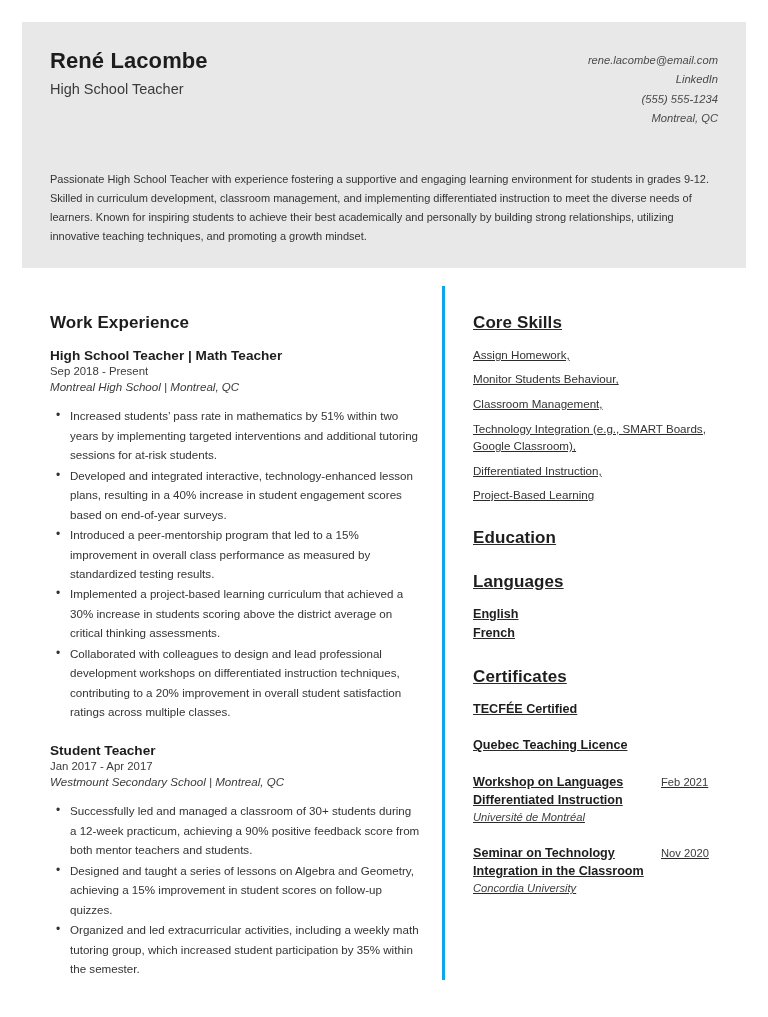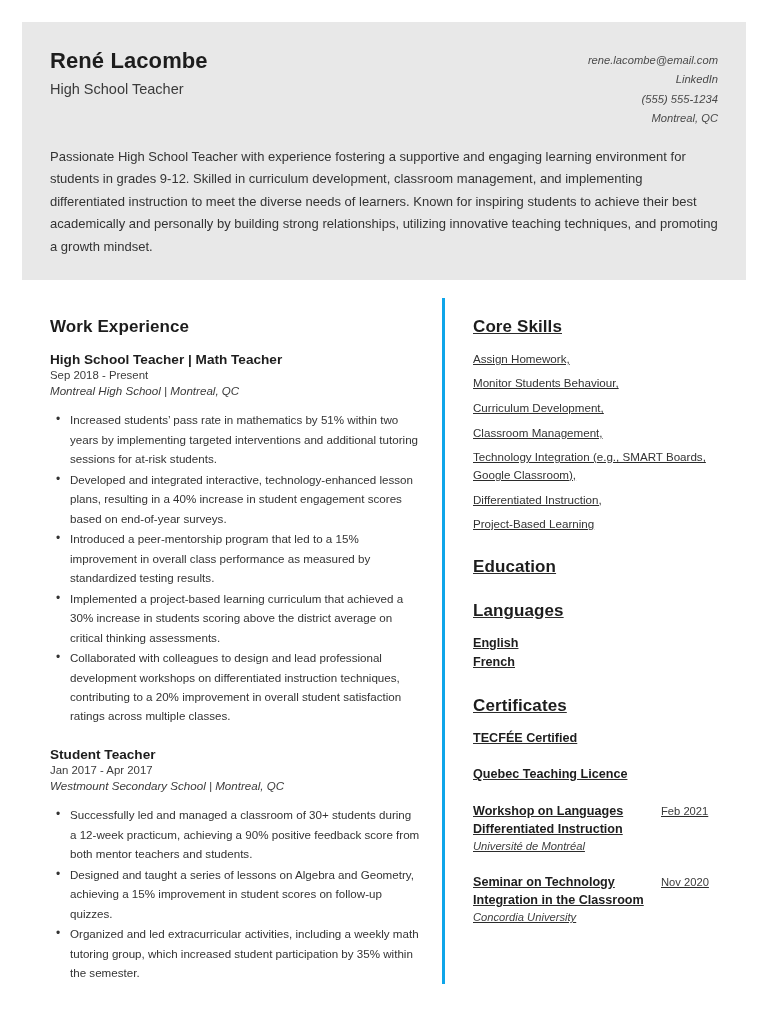--- a/index.html
+++ b/index.html
@@ -56,22 +56,22 @@
     font-style: italic;
     font-size: 11.2px;
     line-height: 1.72;
     color: #4a4a4a;
     padding-top: 3px;
     white-space: nowrap;
   }
   .contact-line { display: block; }
 
   .summary {
-    margin-top: 18px;
-    font-size: 13px;
+    margin-top: 42px;
+    font-size: 11px;
     line-height: 1.72;
     color: #333333;
     max-width: 672px;
   }
 
   
   .columns {
     display: flex;
     align-items: stretch;
     margin-top: 18px;
@@ -86,21 +86,21 @@
     box-sizing: border-box;
     padding: 10px 20px 0 28px;
     border-left: 3px solid #0ea5e9;
     text-decoration: underline;
   }
 
   .section-title {
     font-size: 17px;
     font-weight: bold;
     color: #1d1d1d;
-    margin: 9px 0 14px 0;
+    margin: 17px 0 14px 0;
     letter-spacing: 0.1px;
   }
   .side .section-title { margin-bottom: 13px; }
 
   
   .job { margin-bottom: 20px; }
   .job:last-child { margin-bottom: 0; }
   .job-head {
     display: flex;
     align-items: baseline;
@@ -276,21 +276,20 @@
       </div>
     </div>
 
     <div class="col-side side">
 
       <div class="skills">
         <div class="section-title">Core Skills</div>
         <div id="skills-container">
             <div class="skill-line">Assign Homework,</div>
             <div class="skill-line">Monitor Students Behaviour,</div>
-            <div class="skill-line">Curriculum Development,</div>
             <div class="skill-line">Classroom Management,</div>
             <div class="skill-line">Technology Integration (e.g., SMART Boards, Google Classroom),</div>
             <div class="skill-line">Differentiated Instruction,</div>
             <div class="skill-line">Project-Based Learning</div>
           </div>
       </div>
 
       <div class="edu-block">
         <div class="section-title">Education</div>
       </div>

